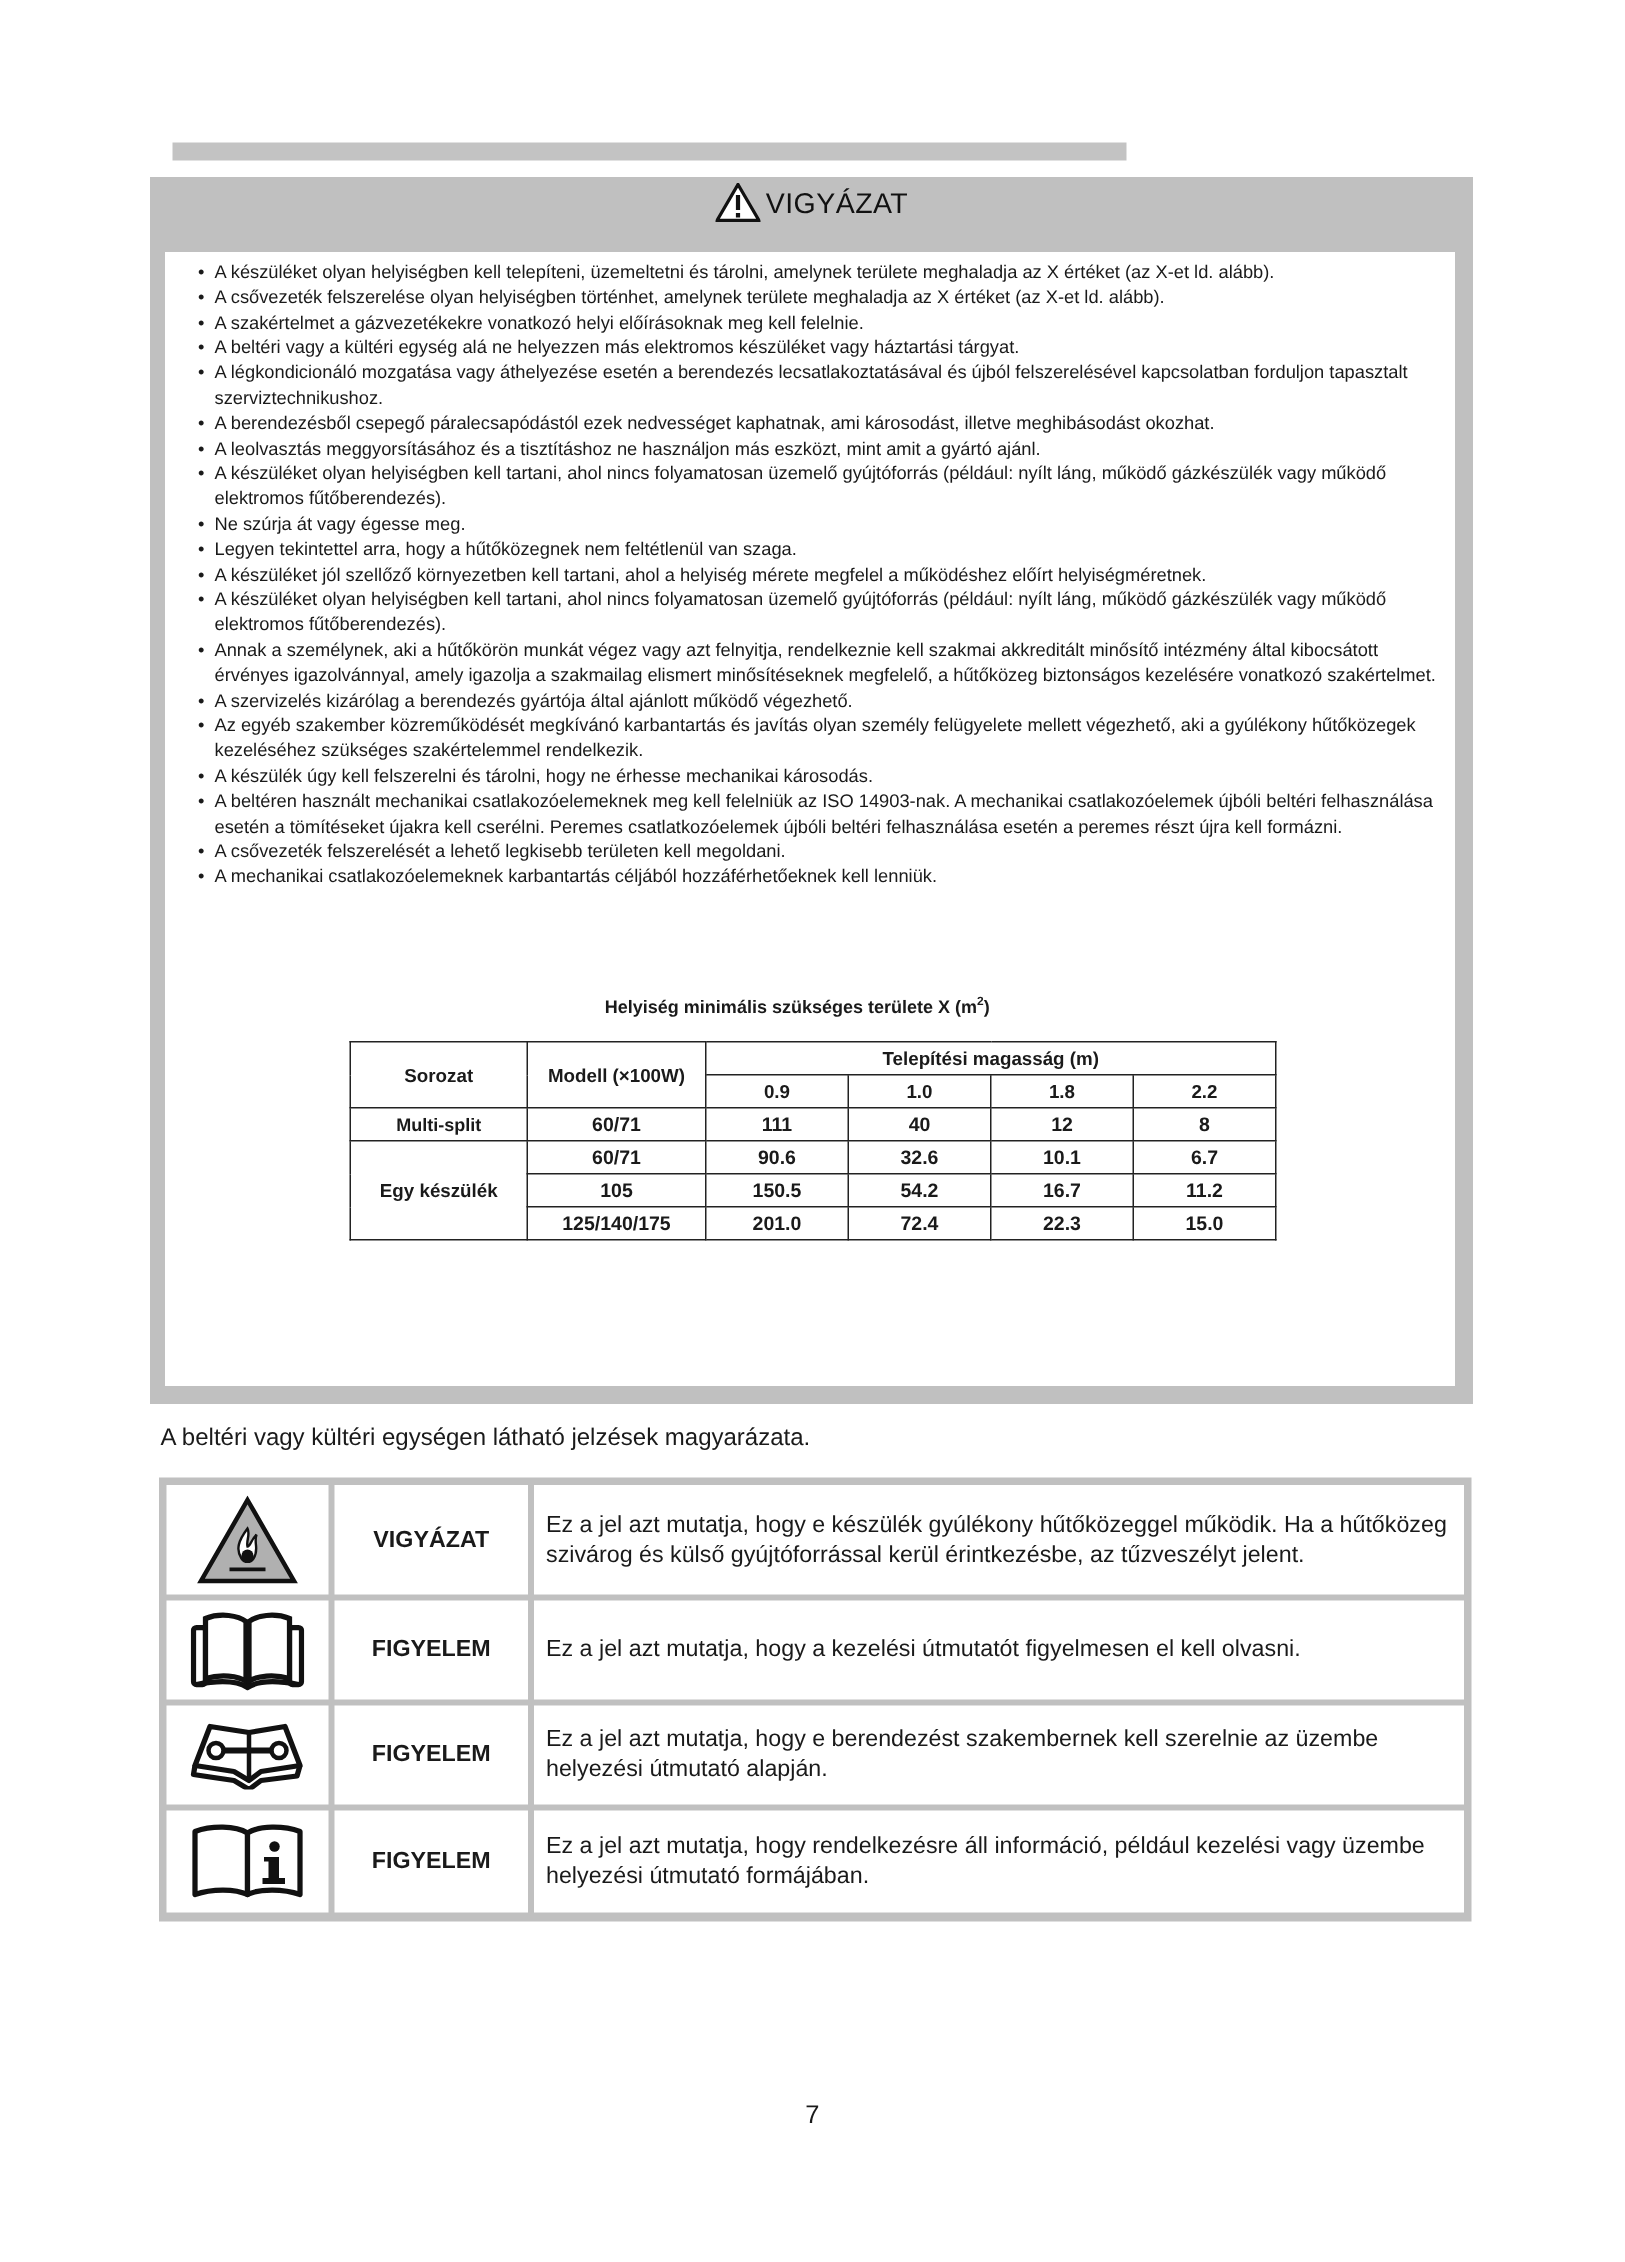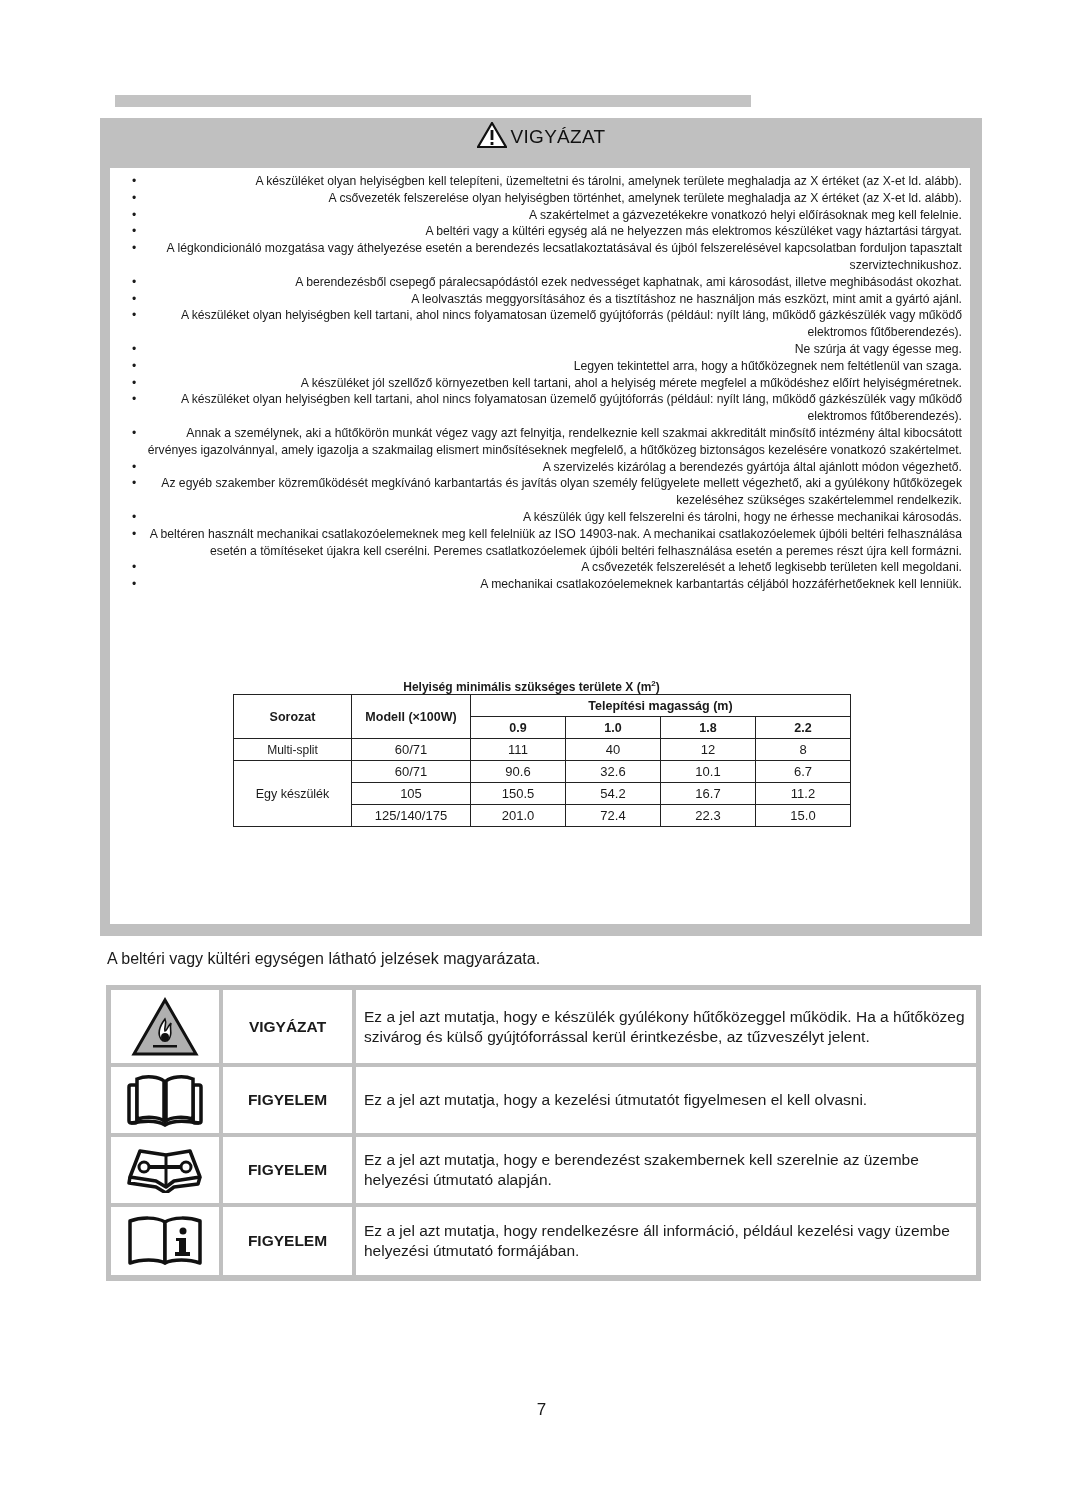--- a/index.html
+++ b/index.html
@@ -23,35 +23,35 @@
       position: absolute; left: 0; top: 0; width: 882px; height: 38px;
       display: flex; align-items: center; justify-content: center; gap: 4px;
     }
     .caution-header .label { font-size: 19px; font-weight: normal; color: #111; letter-spacing: 0.3px; }
     .caution-inner {
       position: absolute; left: 10px; top: 50px; width: 860px; height: 756px;
       background: #ffffff;
     }
     ul.bullets {
       list-style: none; margin: 0; padding: 0; position: absolute; left: 22px; top: 5px; width: 830px;
-      font-size: 12.2px; line-height: 16.8px; color: #1a1a1a; text-align: right;
+      font-size: 12.2px; line-height: 16.8px; color: #1a1a1a;
     }
     ul.bullets li { position: relative; padding-left: 11px; }
     ul.bullets li::before { content: "\2022"; position: absolute; left: 0; top: 0; }
     .table-title {
       position: absolute; left: 0; width: 843px; top: 495px; text-align: center;
-      font-size: 12px; font-weight: bold; margin-top: 16px;
+      font-size: 12px; font-weight: bold;
     }
     .table-title sup { font-size: 8px; }
     table.area {
       position: absolute; left: 123px; top: 526px; border-collapse: collapse;
       font-size: 13px; color: #1a1a1a;
     }
     table.area td, table.area th {
-      border: 1px solid #222; text-align: center; padding: 0; height: 21px;
+      border: 1px solid #222; text-align: center; padding: 0; height: 21px; font-weight: bold;
     }
     table.area th { font-weight: bold; font-size: 12.5px; }
     .col-s { width: 117px; }
     .col-m { width: 118px; }
     .col-v { width: 94px; }
     .legend-caption {
       position: absolute; left: 107px; top: 950px; font-size: 16px; color: #1a1a1a;
     }
     .legend-box {
       position: absolute; left: 106px; top: 985px; width: 875px; height: 296px;
@@ -93,21 +93,21 @@
       <li>A beltéri vagy a kültéri egység alá ne helyezzen más elektromos készüléket vagy háztartási tárgyat.</li>
       <li>A légkondicionáló mozgatása vagy áthelyezése esetén a berendezés lecsatlakoztatásával és újból felszerelésével kapcsolatban forduljon tapasztalt szerviztechnikushoz.</li>
       <li>A berendezésből csepegő páralecsapódástól ezek nedvességet kaphatnak, ami károsodást, illetve meghibásodást okozhat.</li>
       <li>A leolvasztás meggyorsításához és a tisztításhoz ne használjon más eszközt, mint amit a gyártó ajánl.</li>
       <li>A készüléket olyan helyiségben kell tartani, ahol nincs folyamatosan üzemelő gyújtóforrás (például: nyílt láng, működő gázkészülék vagy működő elektromos fűtőberendezés).</li>
       <li>Ne szúrja át vagy égesse meg.</li>
       <li>Legyen tekintettel arra, hogy a hűtőközegnek nem feltétlenül van szaga.</li>
       <li>A készüléket jól szellőző környezetben kell tartani, ahol a helyiség mérete megfelel a működéshez előírt helyiségméretnek.</li>
       <li>A készüléket olyan helyiségben kell tartani, ahol nincs folyamatosan üzemelő gyújtóforrás (például: nyílt láng, működő gázkészülék vagy működő elektromos fűtőberendezés).</li>
       <li>Annak a személynek, aki a hűtőkörön munkát végez vagy azt felnyitja, rendelkeznie kell szakmai akkreditált minősítő intézmény által kibocsátott érvényes igazolvánnyal, amely igazolja a szakmailag elismert minősítéseknek megfelelő, a hűtőközeg biztonságos kezelésére vonatkozó szakértelmet.</li>
-      <li>A szervizelés kizárólag a berendezés gyártója által ajánlott módon végezhető.</li>
+      <li>A szervizelés kizárólag a berendezés gyártója által ajánlott működő végezhető.</li>
       <li>Az egyéb szakember közreműködését megkívánó karbantartás és javítás olyan személy felügyelete mellett végezhető, aki a gyúlékony hűtőközegek kezeléséhez szükséges szakértelemmel rendelkezik.</li>
       <li>A készülék úgy kell felszerelni és tárolni, hogy ne érhesse mechanikai károsodás.</li>
       <li>A beltéren használt mechanikai csatlakozóelemeknek meg kell felelniük az ISO 14903-nak. A mechanikai csatlakozóelemek újbóli beltéri felhasználása esetén a tömítéseket újakra kell cserélni. Peremes csatlatkozóelemek újbóli beltéri felhasználása esetén a peremes részt újra kell formázni.</li>
       <li>A csővezeték felszerelését a lehető legkisebb területen kell megoldani.</li>
       <li>A mechanikai csatlakozóelemeknek karbantartás céljából hozzáférhetőeknek kell lenniük.</li>
     </ul>
 
     <div class="table-title"><span>Helyiség minimális szükséges területe X (m</span><sup>2</sup><span>)</span></div>
 
     <table class="area">

